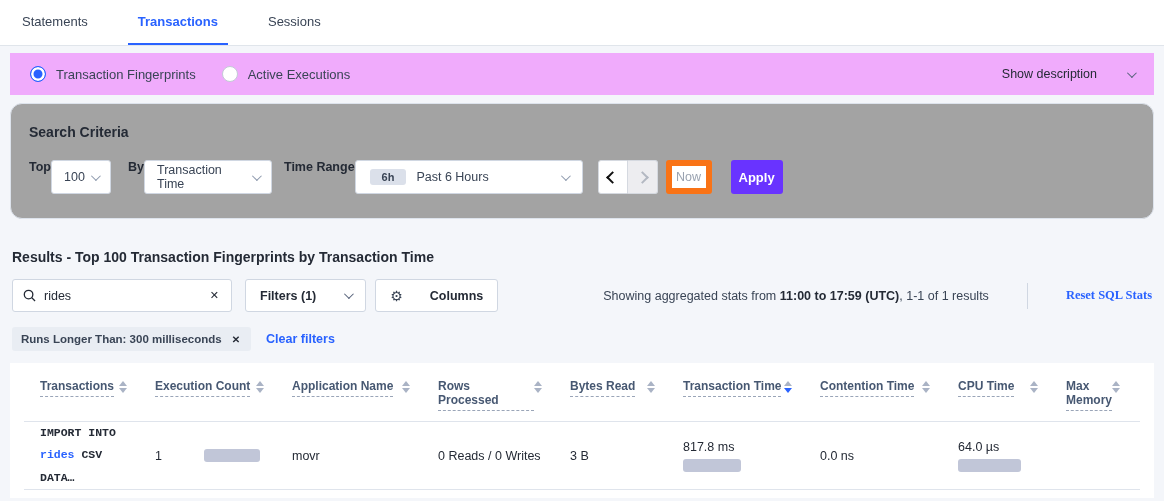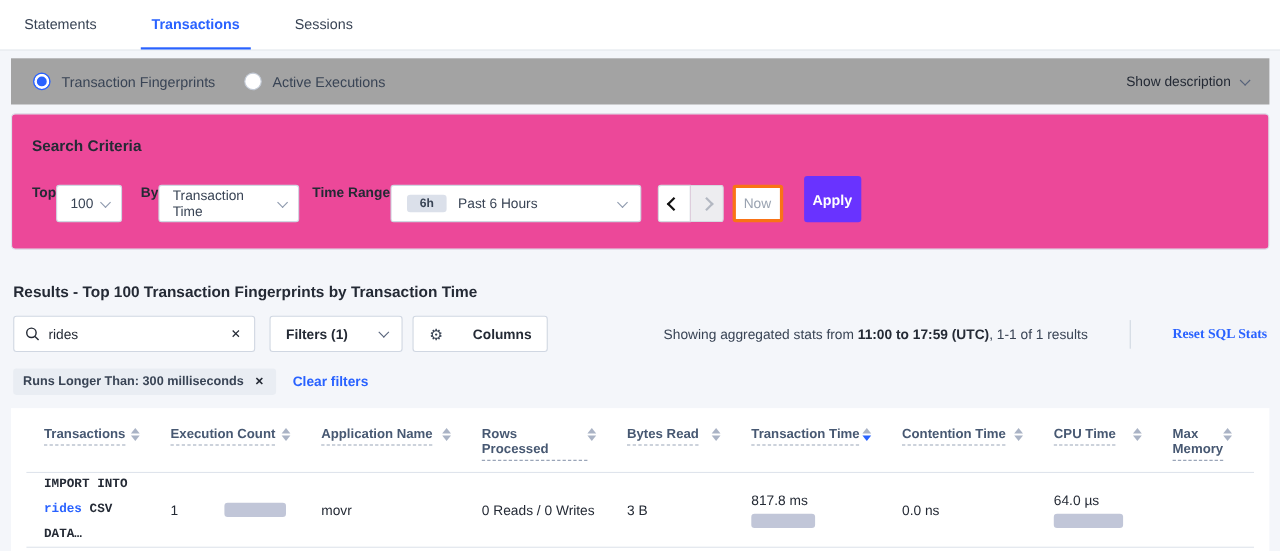--- a/index.html
+++ b/index.html
@@ -7,61 +7,61 @@
     font-family:"Liberation Sans", sans-serif; color:#242a35; }
 
   
   .tabbar { background:#fff; height:46px; display:flex; align-items:flex-end;
     border-bottom:1px solid #e0e5eb; padding-left:12px; }
   .tab { font-size:13px; color:#394455; padding:0 10px 14px; margin-right:30px;
     border-bottom:2px solid transparent; cursor:pointer; }
   .tab.active { color:#2962ff; border-bottom-color:#2962ff; font-weight:bold; }
 
   
-  .radio-strip { margin:7px 10px 0; background:#a3a3a3; height:42px; display:flex;
+  .radio-strip { margin:7px 10px 0; background:#f0abfc; height:42px; display:flex;
     align-items:center; justify-content:space-between; padding:0 20px; }
   .radio-group { display:flex; align-items:center; }
   .radio-opt { display:flex; align-items:center; margin-right:26px; cursor:pointer; }
   .radio-dot { width:16px; height:16px; border-radius:50%; margin-right:10px; }
   .radio-dot.sel { background:#2962ff; box-shadow:inset 0 0 0 2.5px #fff; border:1px solid #2962ff; }
   .radio-dot.unsel { background:#fff; border:1px solid #c3cad6; }
   .radio-label { font-size:13px; color:#394455; }
-  .show-desc { display:flex; align-items:center; font-size:12.5px; color:#242a35; cursor:pointer; }
+  .show-desc { display:flex; align-items:center; font-size:12.5px; color:#242a35; cursor:pointer;gap:22px; }
 
   .chev { display:inline-block; width:7px; height:7px;
     border-right:1.6px solid #56627a; border-bottom:1.6px solid #56627a; }
   .chev.down { transform:rotate(45deg) translateY(-2px); }
   .chev.left  { transform:rotate(135deg); border-color:#111; width:9px; height:9px; border-width:2.2px; }
   .chev.right { transform:rotate(-45deg); border-color:#b3b8c2; width:9px; height:9px; border-width:2.2px; }
   .show-desc .chev { margin-left:8px; }
 
   
-  .criteria-card { margin:8px 10px 0; background:#ec4899; border:1px solid #dde3ec;
-    border-radius:4px; padding:20px 18px 24px; }
+  .criteria-card { margin:8px 10px 0; background:#a3a3a3; border:1px solid #dde3ec;
+    border-radius:12px; padding:20px 18px 24px; }
   .criteria-title { font-size:14px; font-weight:bold; }
   .criteria-row { display:flex; align-items:flex-end; margin-top:20px; }
   .field { display:flex; flex-direction:row; }
   .field-label { font-size:12.5px; font-weight:bold; color:#242a35; margin-bottom:8px; }
   .selectbox { height:34px; border:1px solid #d0d7e2; border-radius:3px; background:#fff;
     display:flex; align-items:center; font-size:12.5px; color:#394455; cursor:pointer; }
   .selectbox .chev { margin-left:auto; border-color:#8d99ad; }
   .sb-top { width:60px; padding:0 12px; margin-right:17px; }
   .sb-by { width:128px; padding:0 12px; margin-right:12px; }
   .sb-time { width:228px; padding:0 14px; margin-right:15px; }
   .badge-6h { background:#dbe0ea; color:#394455; font-size:11px; font-weight:bold;
     border-radius:3px; padding:2px 12px; margin-right:10px; }
   .arrow-group { display:flex; margin-right:8px; }
   .arrow-btn { width:30px; height:34px; display:flex; align-items:center; justify-content:center;
     border:1px solid #d5d9e0; cursor:pointer; }
   .arrow-btn.prev { background:#fff; border-radius:3px 0 0 3px; }
   .arrow-btn.next { background:#ededf0; border-left:none; border-radius:0 3px 3px 0; }
-  .now-btn { width:46px; height:34px; border:3px solid #f97316; border-radius:3px;
+  .now-btn { width:46px; height:34px; border:6px solid #f97316; border-radius:3px;
     background:#fff; color:#9aa3b1; font-size:12.5px; display:flex; align-items:center;
     justify-content:center; margin-right:19px; }
-  .apply-btn { width:52px; height:42px; background:#6933ff; border:none; border-radius:3px;
+  .apply-btn { width:52px; height:34px; background:#6933ff; border:none; border-radius:3px;
     color:#fff; font-size:13px; font-weight:bold; display:flex; align-items:center;
     justify-content:center; cursor:pointer; }
 
   
   .results-heading { margin:30px 12px 0; font-size:14px; font-weight:bold; }
   .controls-row { margin:14px 12px 0; display:flex; align-items:center; }
   .search-box { width:220px; height:33px; border:1px solid #d0d7e2; border-radius:3px;
     background:#fff; display:flex; align-items:center; padding:0 10px; }
   .search-box input { border:none; outline:none; flex:1; font-size:12.5px; color:#242a35;
     font-family:"Liberation Sans", sans-serif; margin-left:8px; background:transparent; }

